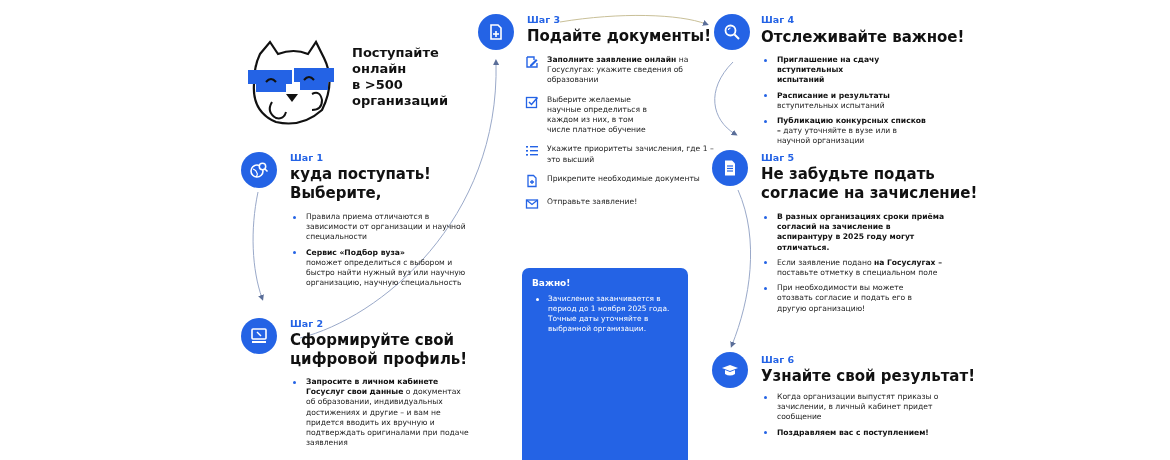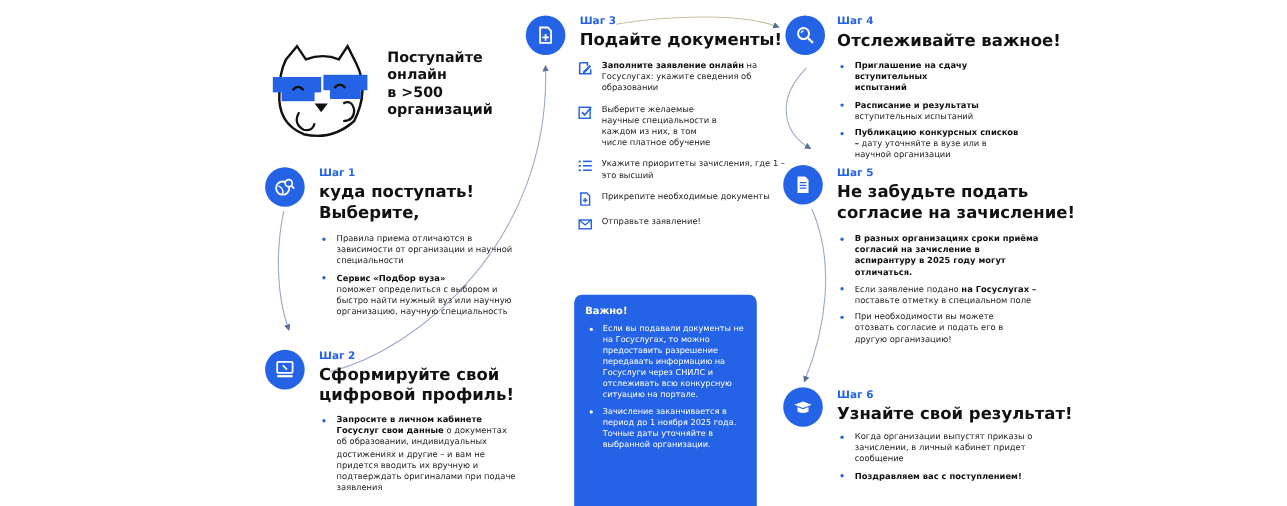--- a/index.html
+++ b/index.html
@@ -115,21 +115,21 @@
         <path d="M2,2 h7 v3 M2,2 v10 h10 v-4" fill="none" stroke="#2463e5" stroke-width="1.4"></path>
         <path d="M5,10 l6,-6 l1.5,1.5 l-6,6 h-1.5 z" fill="#2463e5"></path>
       </svg>
     <div class="tx"><b>Заполните заявление онлайн</b><span> на Госуслугах: укажите сведения об образовании</span></div>
   </div>
   <div class="doc-item">
     <svg class="ic" viewBox="0 0 14 14">
         <rect x="1.5" y="2.5" width="10" height="10" fill="none" stroke="#2463e5" stroke-width="1.3"></rect>
         <path d="M4,7 l2.5,2.5 l6,-7" fill="none" stroke="#2463e5" stroke-width="1.5"></path>
       </svg>
-    <div class="tx" style="width:110px;"><span>Выберите желаемые научные специальности в каждом из них, в том числе платное обучение</span></div>
+    <div class="tx" style="width:110px;"><span>Выберите желаемые научные определиться в каждом из них, в том числе платное обучение</span></div>
   </div>
   <div class="doc-item">
     <svg class="ic" viewBox="0 0 14 14">
         <g fill="#2463e5">
           <rect x="1" y="2" width="2" height="1.6"></rect>
           <rect x="1" y="6" width="2" height="1.6"></rect>
           <rect x="1" y="10" width="2" height="1.6"></rect>
           <rect x="5" y="2" width="8" height="1.4"></rect>
           <rect x="5" y="6" width="8" height="1.4"></rect>
           <rect x="5" y="10" width="8" height="1.4"></rect>
@@ -149,21 +149,20 @@
         <rect x="1.5" y="3" width="11" height="8" fill="none" stroke="#2463e5" stroke-width="1.3"></rect>
         <path d="M1.5,3 l5.5,4.5 l5.5,-4.5" fill="none" stroke="#2463e5" stroke-width="1.3"></path>
       </svg>
     <div class="tx"><span>Отправьте заявление!</span></div>
   </div>
 </div>
 
 <div class="important">
   <div class="ttl">Важно!</div>
   <ul>
-    <li>Если вы подавали документы не на Госуслугах, то можно предоставить разрешение передавать информацию на Госуслуги через СНИЛС и отслеживать всю конкурсную ситуацию на портале.</li>
     <li>Зачисление заканчивается в период до 1 ноября 2025 года. Точные даты уточняйте в выбранной организации.</li>
   </ul>
 </div>
 
 <div class="circle" style="left:714px;top:14px;">
   <svg viewBox="0 0 20 20">
     <circle cx="8.5" cy="8.5" r="5" fill="none" stroke="#fff" stroke-width="1.8"></circle>
     <line x1="12.5" y1="12.5" x2="17" y2="17" stroke="#fff" stroke-width="2"></line>
     <path d="M6.5,8 a2,2 0 0 1 2,-2" fill="none" stroke="#fff" stroke-width="1.2"></path>
   </svg>

